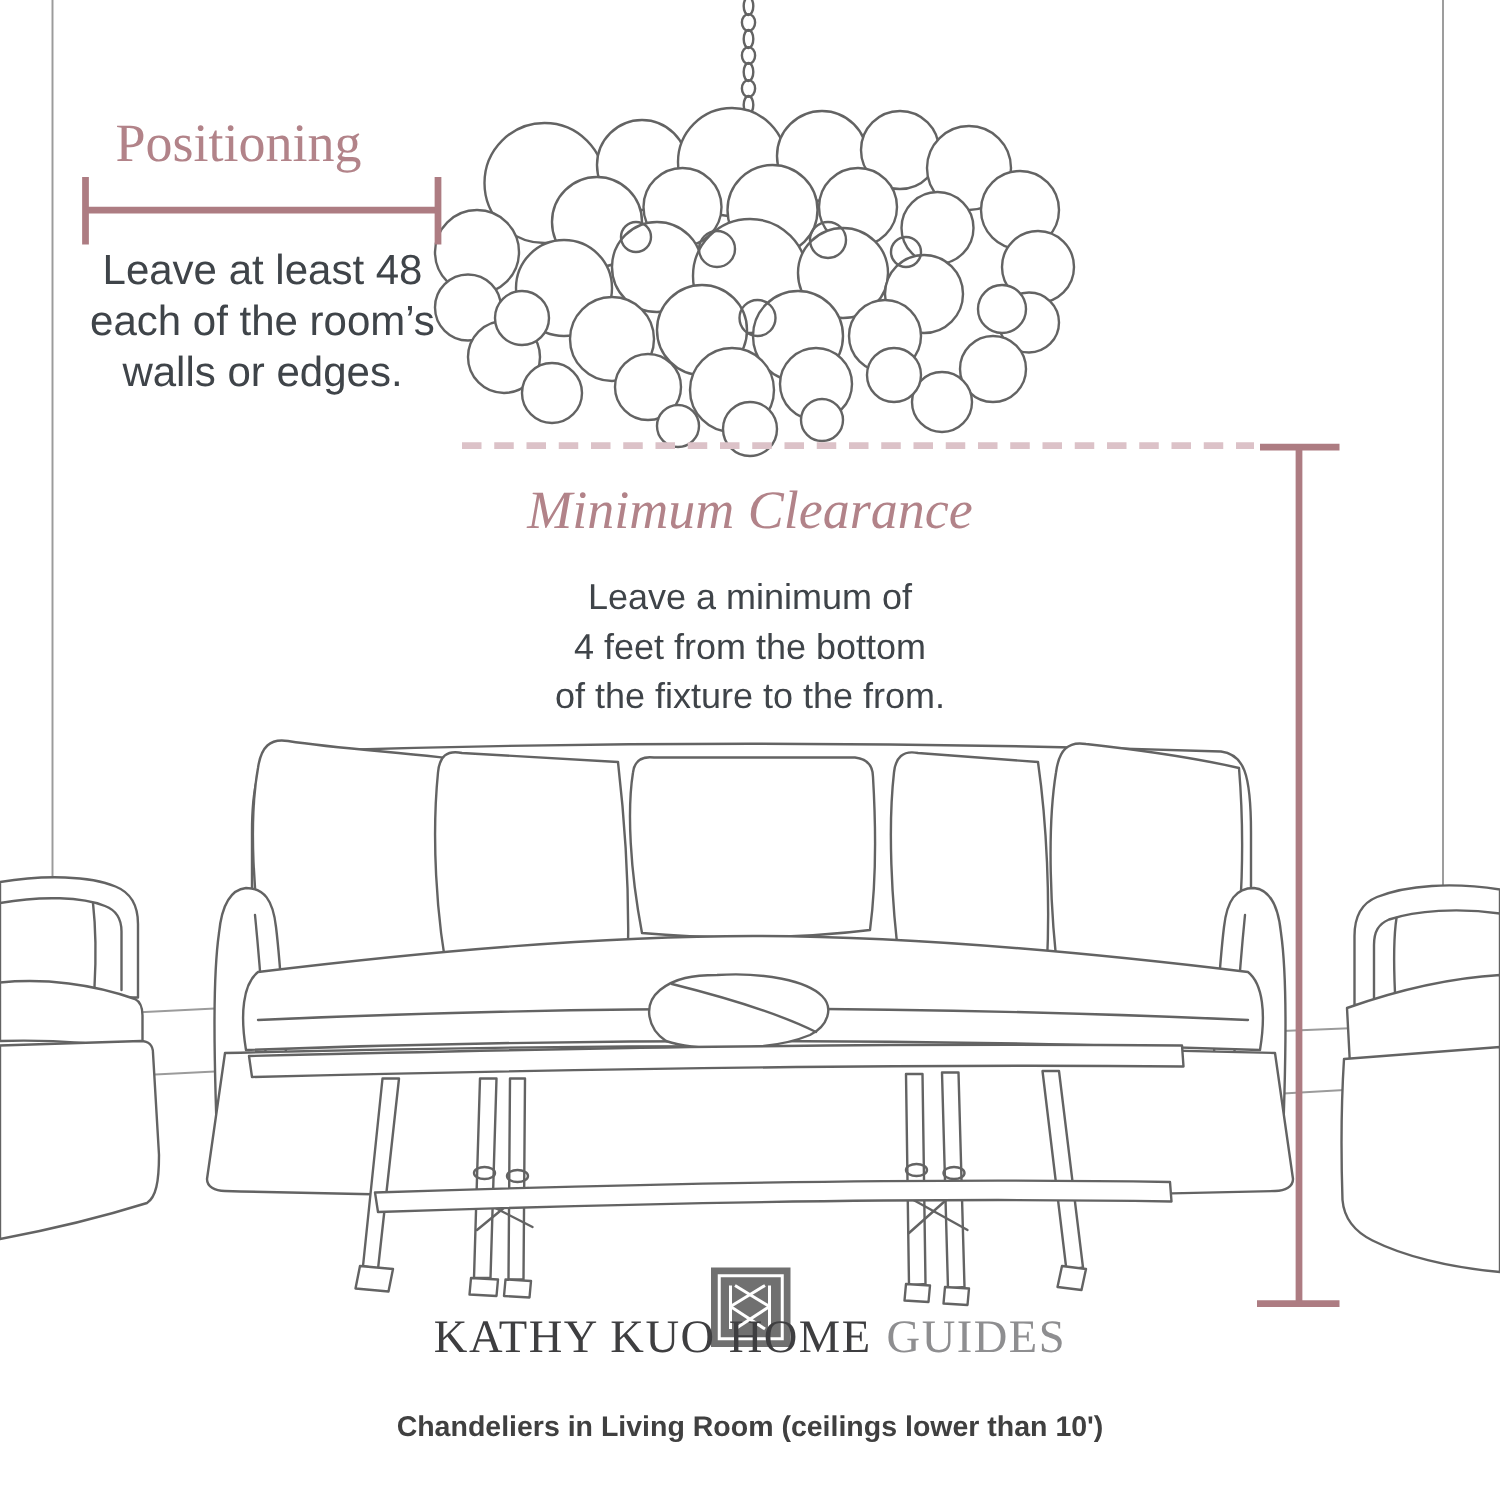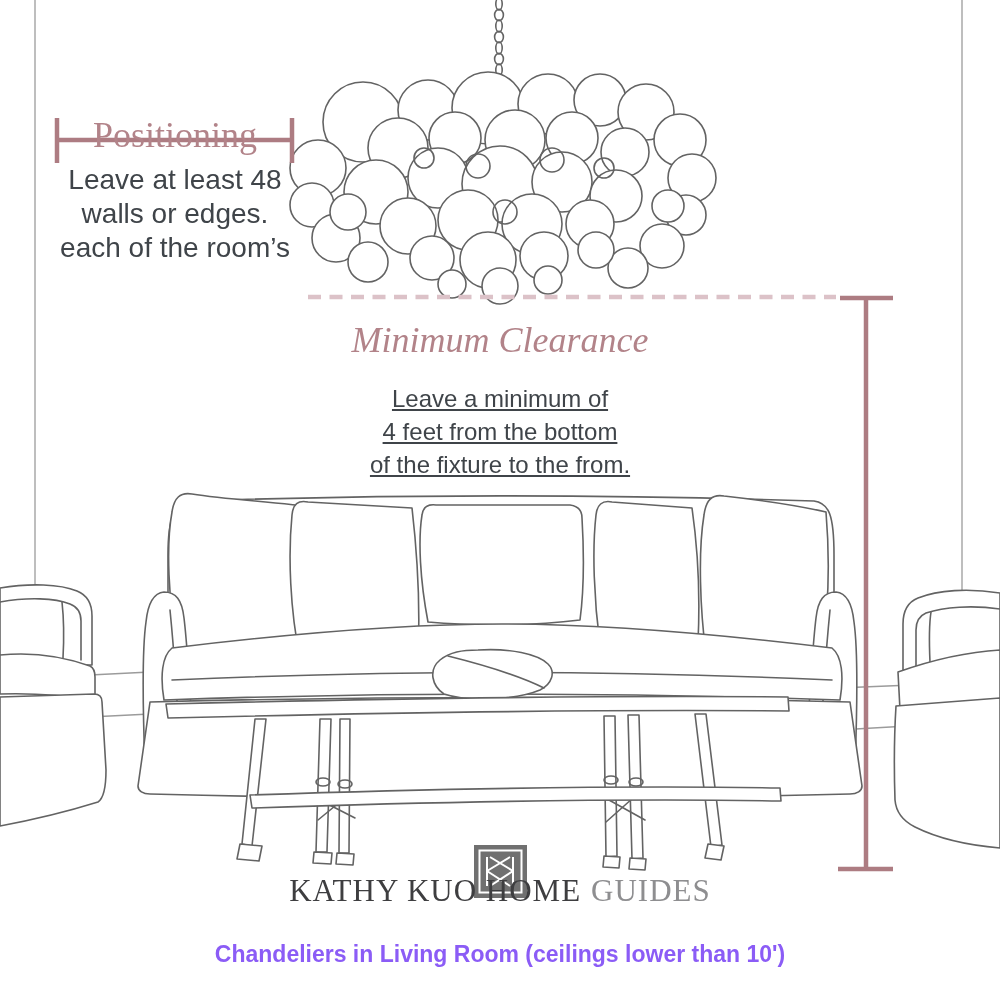--- a/index.html
+++ b/index.html
@@ -12,31 +12,31 @@
   .sketch .fillw{fill:#ffffff;}
   .sketch .thin{stroke:#9b9b9b;stroke-width:1.3;}
   .measure line,.measure path{stroke:#ad7c82;stroke-width:4.5;fill:none;}
   .dashedline{stroke:#dcc2c8;stroke-width:4.5;stroke-dasharray:13 8.5;fill:none;}
   .logo-bg{fill:#707070;stroke:none;}
   .logo-line{stroke:#ffffff;stroke-width:2;fill:none;}
 
   .heading{position:absolute;text-align:center;color:#b28389;
            font-family:"Liberation Serif",serif;font-size:36px;line-height:1.1;font-weight:400;}
   .desc{position:absolute;text-align:center;color:#3f4449;font-size:28px;line-height:34px;}
-  .desc.small{font-size:24px;line-height:33px;text-decoration:underline;}
-  .pos-title{left:30px;top:76px;width:290px;margin-top:40px;}
+  .desc.small{font-size:24px;line-height:33px;}
+  .pos-title{left:14px;top:76px;width:290px;}
   .pos-desc{left:26px;top:163px;width:298px;}
   .clr-title{left:300px;top:321px;width:400px;font-style:italic;}
   .clr-desc{left:300px;top:382px;width:400px;}
 
   .brand{position:absolute;left:0;top:873px;width:1000px;text-align:center;
          font-family:"Liberation Serif",serif;font-size:31px;letter-spacing:1px;color:#3e3e40;}
   .brand .suffix{color:#8e8e90;margin-left:10px;}
   .caption{position:absolute;left:0;top:941px;width:1000px;text-align:center;
-           font-size:23px;font-weight:600;color:#8b5cf6;}
+           font-size:19px;font-weight:600;color:#404040;}
 </style>
 </head>
 <body>
 
 <div class="page">
 
   <svg class="art" width="1000" height="1000" viewBox="0 0 1000 1000">
 
     <g class="sketch">
       <path class="thin" d="M35,0 L35,645"></path>
@@ -197,22 +197,22 @@
       <line class="logo-line" x1="487" y1="871" x2="510" y2="857"></line>
       <line class="logo-line" x1="487" y1="871" x2="510" y2="886"></line>
       <line class="logo-line" x1="513" y1="871" x2="490" y2="857"></line>
       <line class="logo-line" x1="513" y1="871" x2="490" y2="886"></line>
     </g>
   </svg>
 
   <div class="heading pos-title">Positioning</div>
   <div class="desc pos-desc">
     <div>Leave at least 48</div>
+    <div>each of the room’s</div>
     <div>walls or edges.</div>
-    <div>each of the room’s</div>
   </div>
 
   <div class="heading clr-title">Minimum Clearance</div>
   <div class="desc small clr-desc">
     <div>Leave a minimum of</div>
     <div>4 feet from the bottom</div>
     <div>of the fixture to the from.</div>
   </div>
 
   <div class="brand"><span>KATHY KUO HOME</span><span class="suffix">GUIDES</span></div>

